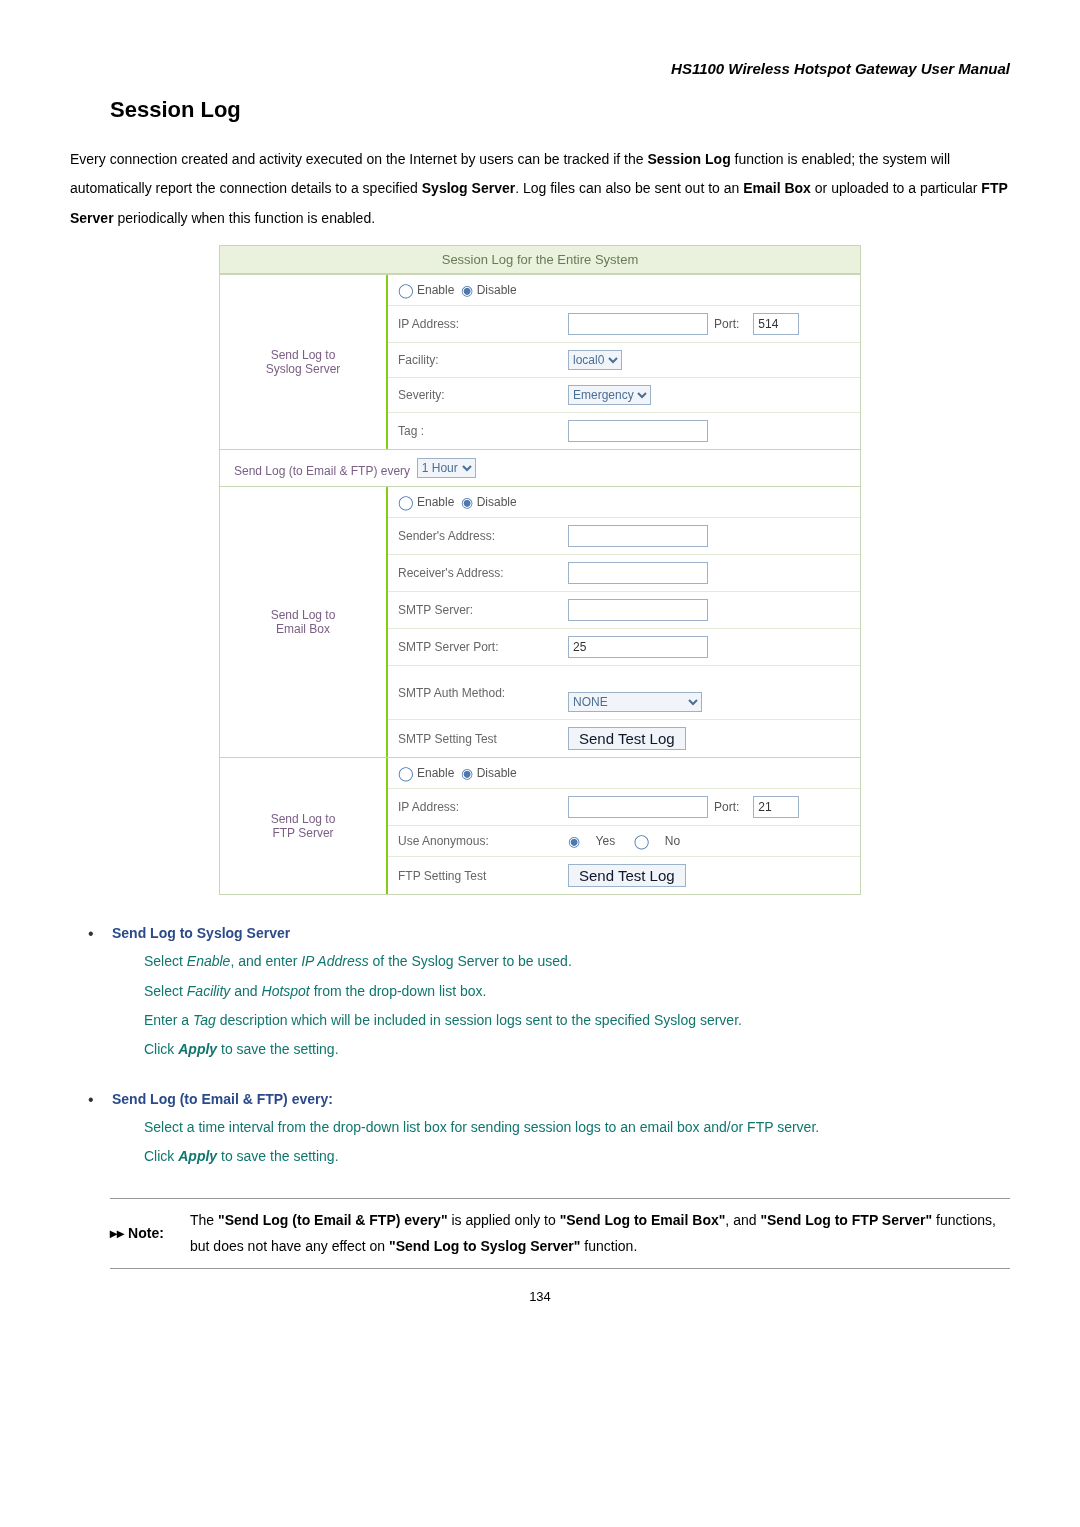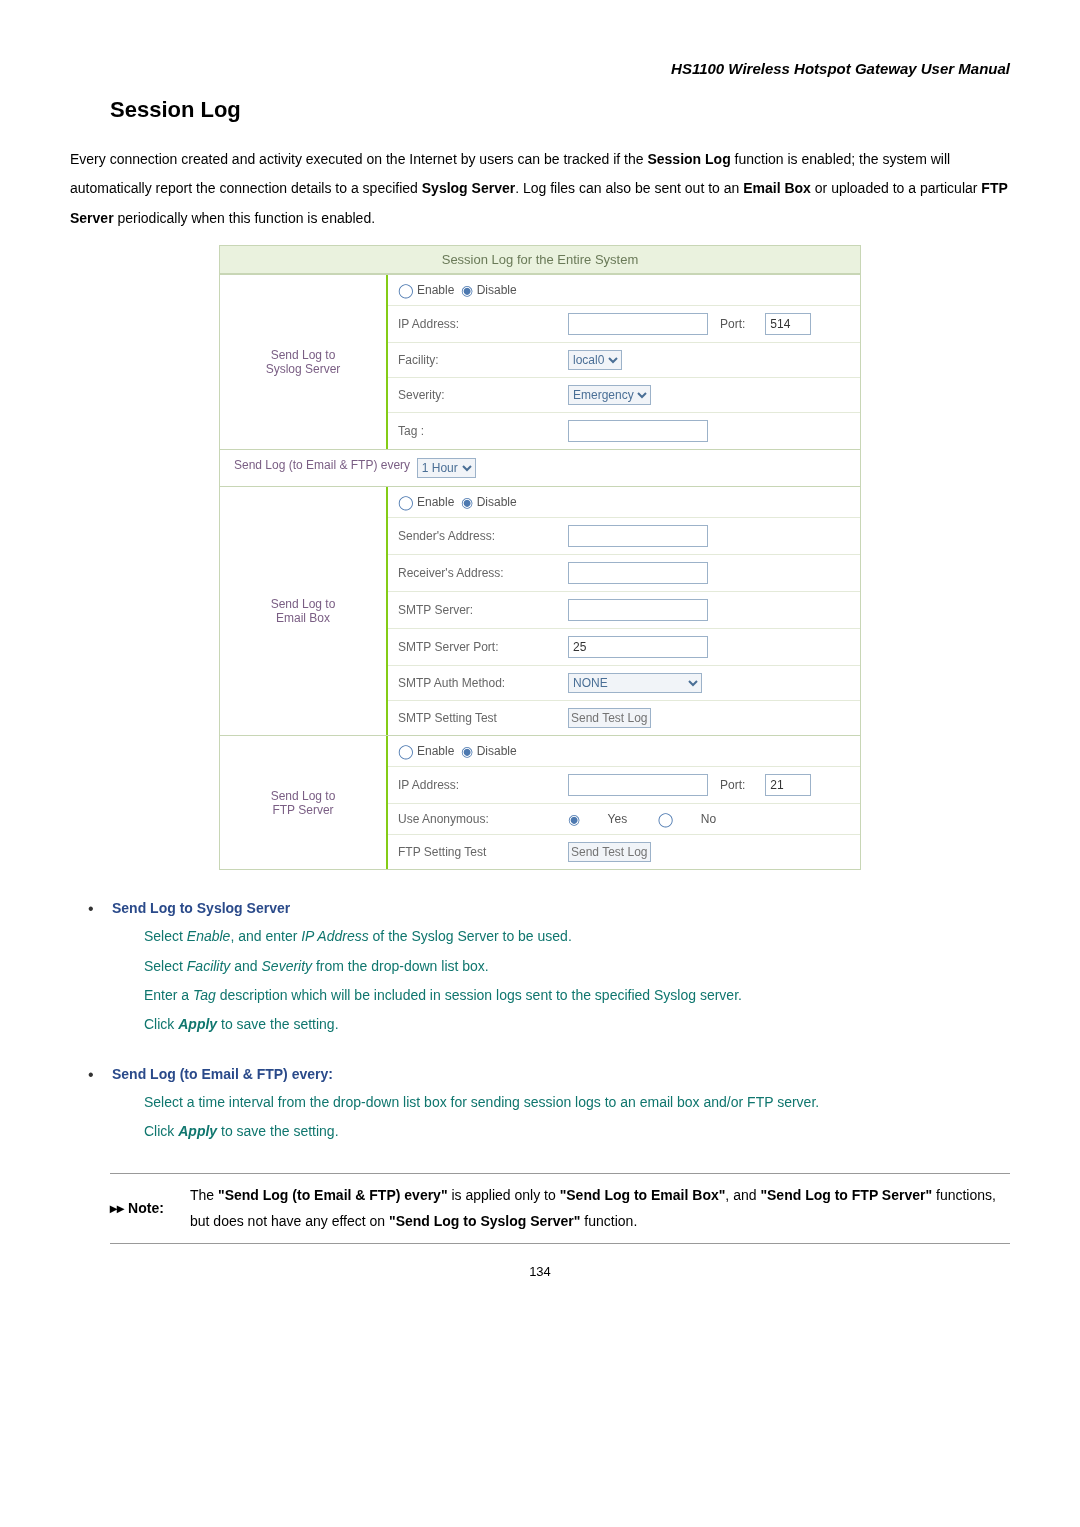--- a/index.html
+++ b/index.html
@@ -73,50 +73,50 @@
   .field-label {
     width: 170px;
     flex: 0 0 170px;
     color: #666;
     font-size: 12px;
   }
   .field-ctrl {
     flex: 1;
     display: flex;
     align-items: center;
-    gap: 12px;
+    gap: 6px;
   }
   .txt {
     border: 1px solid #9cb2c9;
     height: 18px;
     padding: 1px 4px;
     font-size: 12px;
     color: #333;
   }
   .txt.mid { width: 130px; }
   .txt.small { width: 36px; margin-left: 8px; }
   .sel {
     border: 1px solid #9cb2c9;
     height: 20px;
     font-size: 12px;
     color: #4a6f96;
     background: #f1f4f8;
   }
   .btn {
     border: 1px solid #9cb2c9;
     background: #f1f4f8;
-    color: #737373;
-    font-size: 12px;
-    padding: 2px 2px;
+    color: #0f172a;
+    font-size: 15px;
+    padding: 2px 10px;
   }
   .radio-dot { font-size: 14px; color:#4d79b0; }
 
   .sg-row.interval {
     padding: 8px 10px 8px 14px;
-    align-items: flex-start;
+    align-items: flex-end;
     color: #7a5e84;
   }
 
   ul.doclist {
     list-style: none;
     padding: 0;
     margin: 0 0 0 18px;
   }
   ul.doclist > li {
     position: relative;
@@ -250,21 +250,21 @@
       </div>
       <div class="field-row">
         <div class="field-label">SMTP Server Port:</div>
         <div class="field-ctrl">
             <input class="txt mid" value="25" style="">
           </div>
       </div>
       <div class="field-row">
         <div class="field-label">SMTP Auth Method:</div>
         <div class="field-ctrl">
-            <select class="sel" style="width:134px;"><option>NONE</option></select>
+            <select class="sel" style="width:134px;margin-top:19px;"><option>NONE</option></select>
           </div>
       </div>
       <div class="field-row">
         <div class="field-label">SMTP Setting Test</div>
         <div class="field-ctrl">
             <button class="btn">Send Test Log</button>
           </div>
       </div>
     </div>
   </div>
@@ -302,21 +302,21 @@
       </div>
     </div>
   </div>
 </div>
 
 <ul class="doclist">
   <li>
     <span class="item-title">Send Log to Syslog Server</span>
     <div class="item-body">
       <span>Select </span><span class="ital">Enable</span><span>, and enter </span><span class="ital">IP Address</span><span> of the Syslog Server to be used.</span><br>
-      <span>Select </span><span class="ital">Facility</span><span> and </span><span class="ital">Severity</span><span> from the drop-down list box.</span><br>
+      <span>Select </span><span class="ital">Facility</span><span> and </span><span class="ital">Hotspot</span><span> from the drop-down list box.</span><br>
       <span>Enter a </span><span class="ital">Tag</span><span> description which will be included in session logs sent to the specified Syslog server.</span><br>
       <span>Click </span><span class="bold ital">Apply</span><span> to save the setting.</span>
     </div>
   </li>
   <li>
     <span class="item-title">Send Log (to Email &amp; FTP) every:</span>
     <div class="item-body">
       <span>Select a time interval from the drop-down list box for sending session logs to an email box and/or FTP server.</span><br>
       <span>Click </span><span class="bold ital">Apply</span><span> to save the setting.</span>
     </div>

